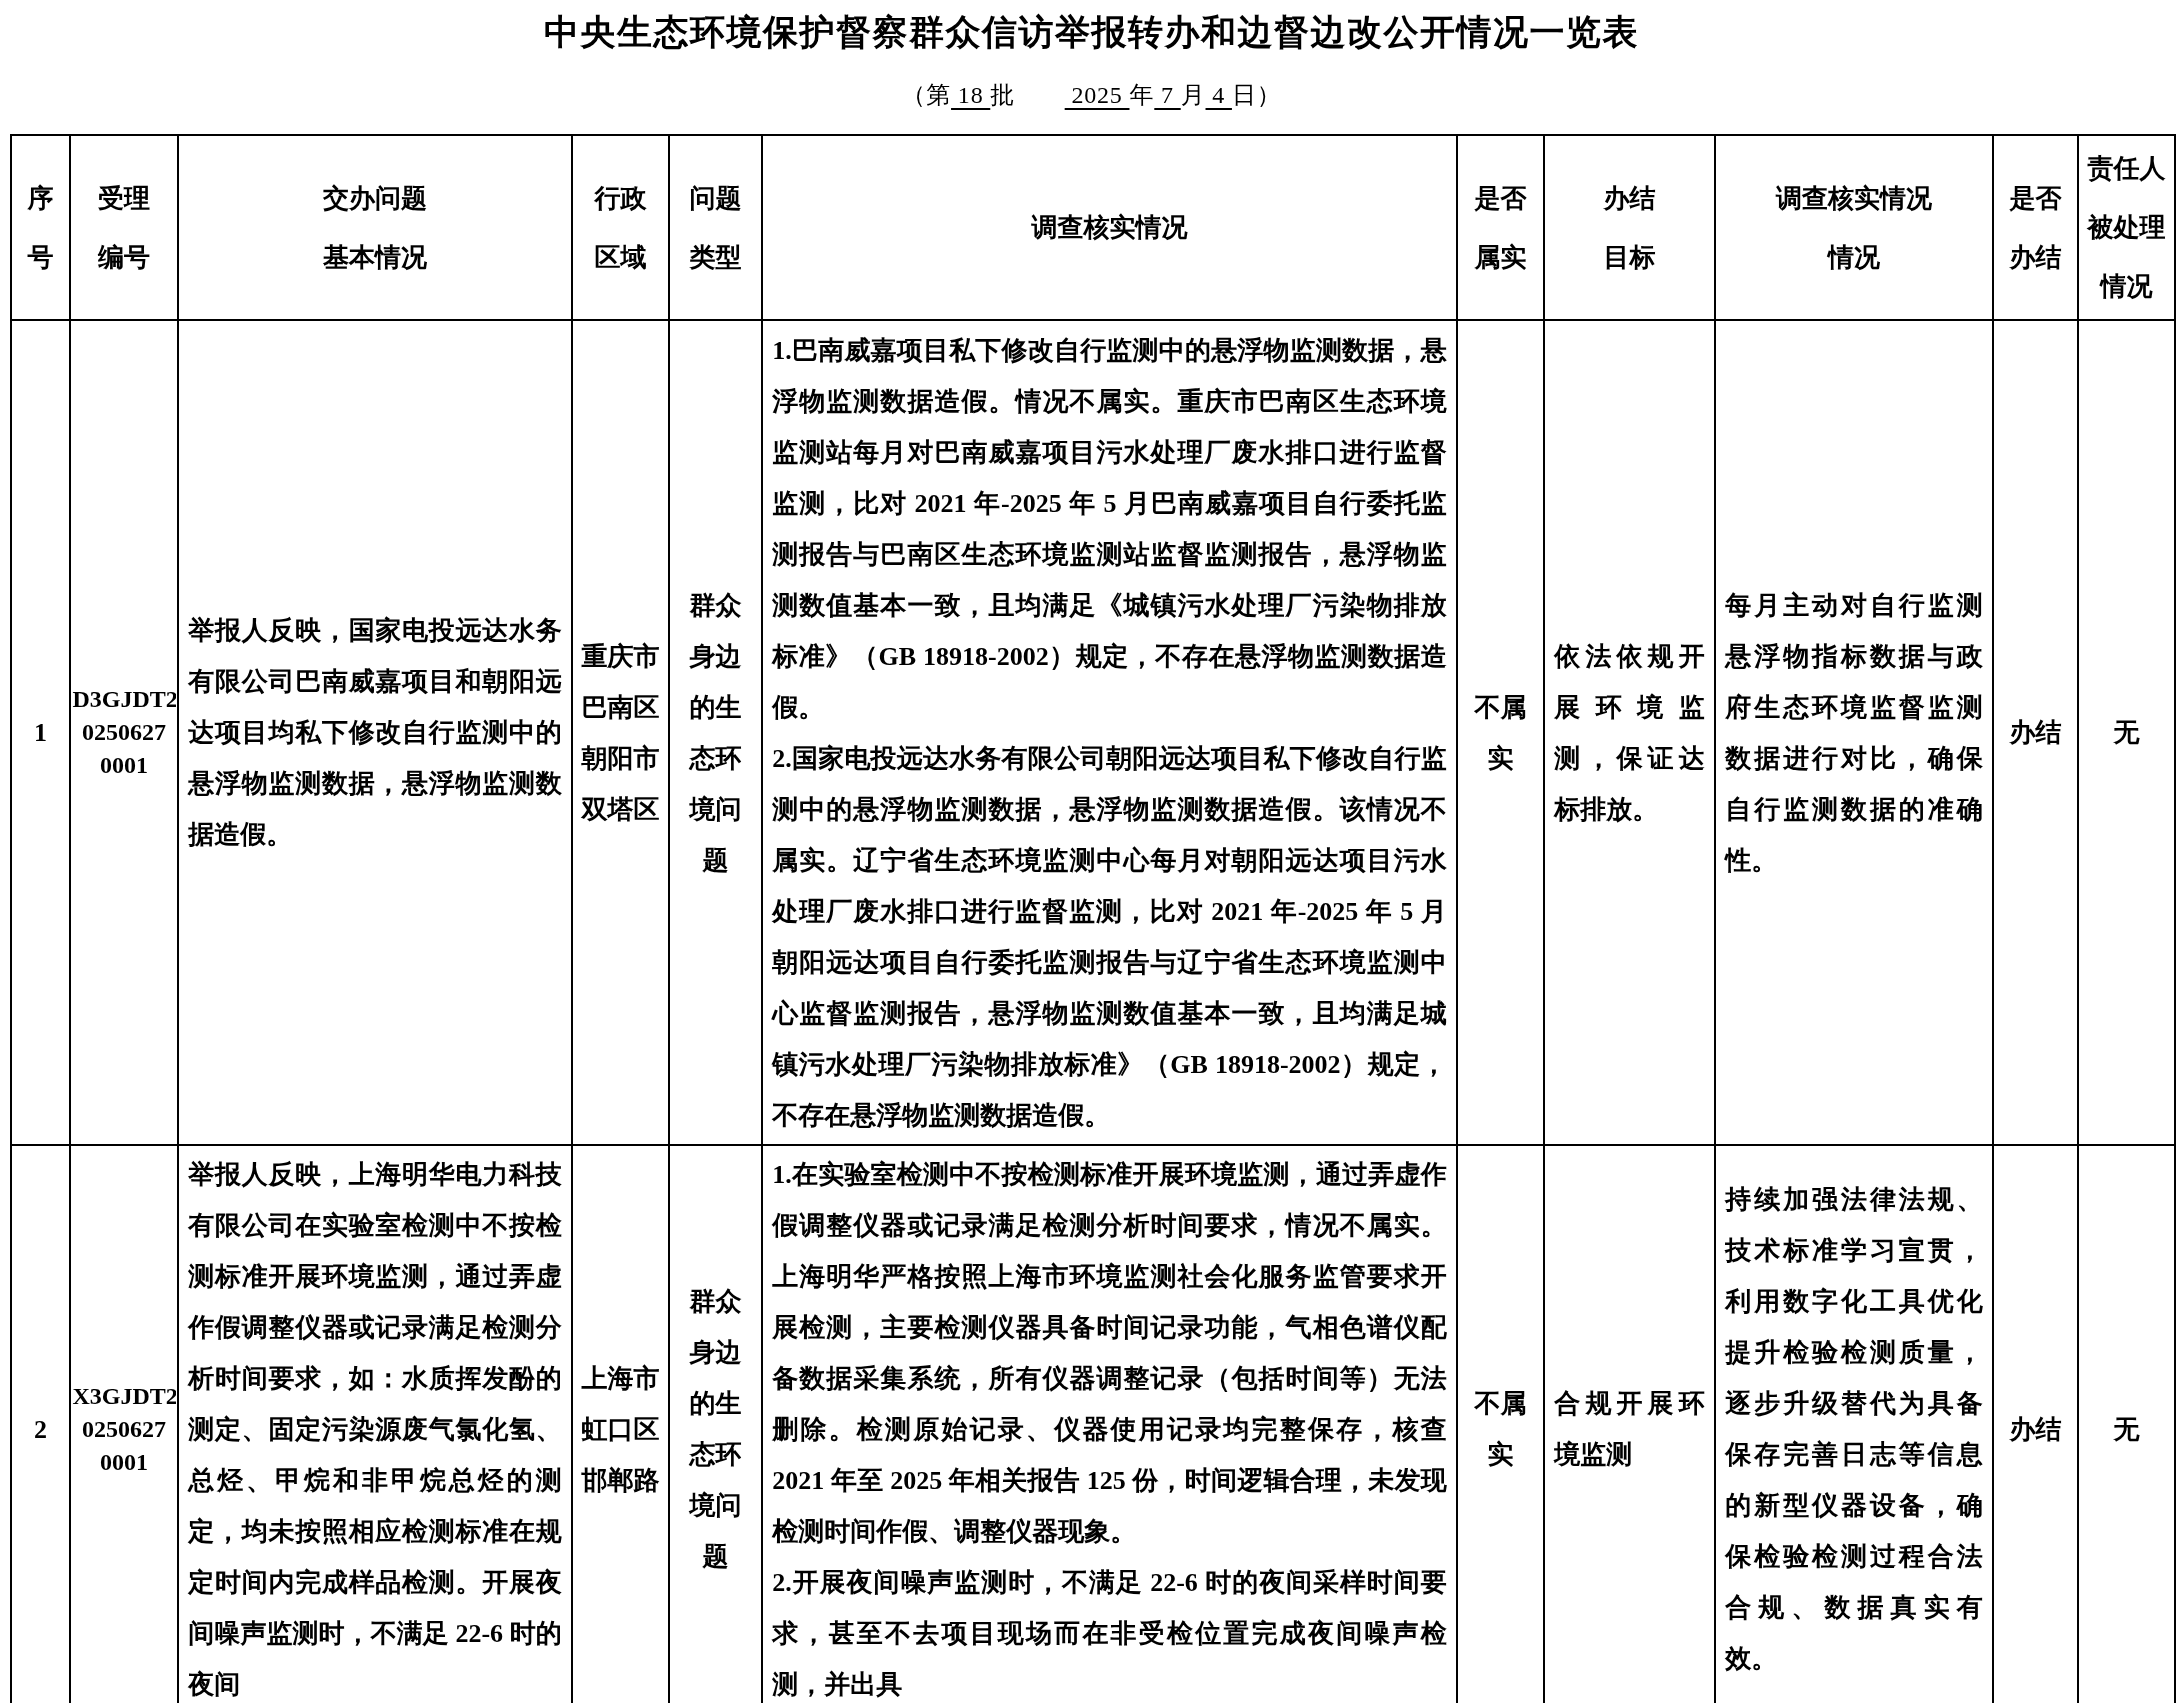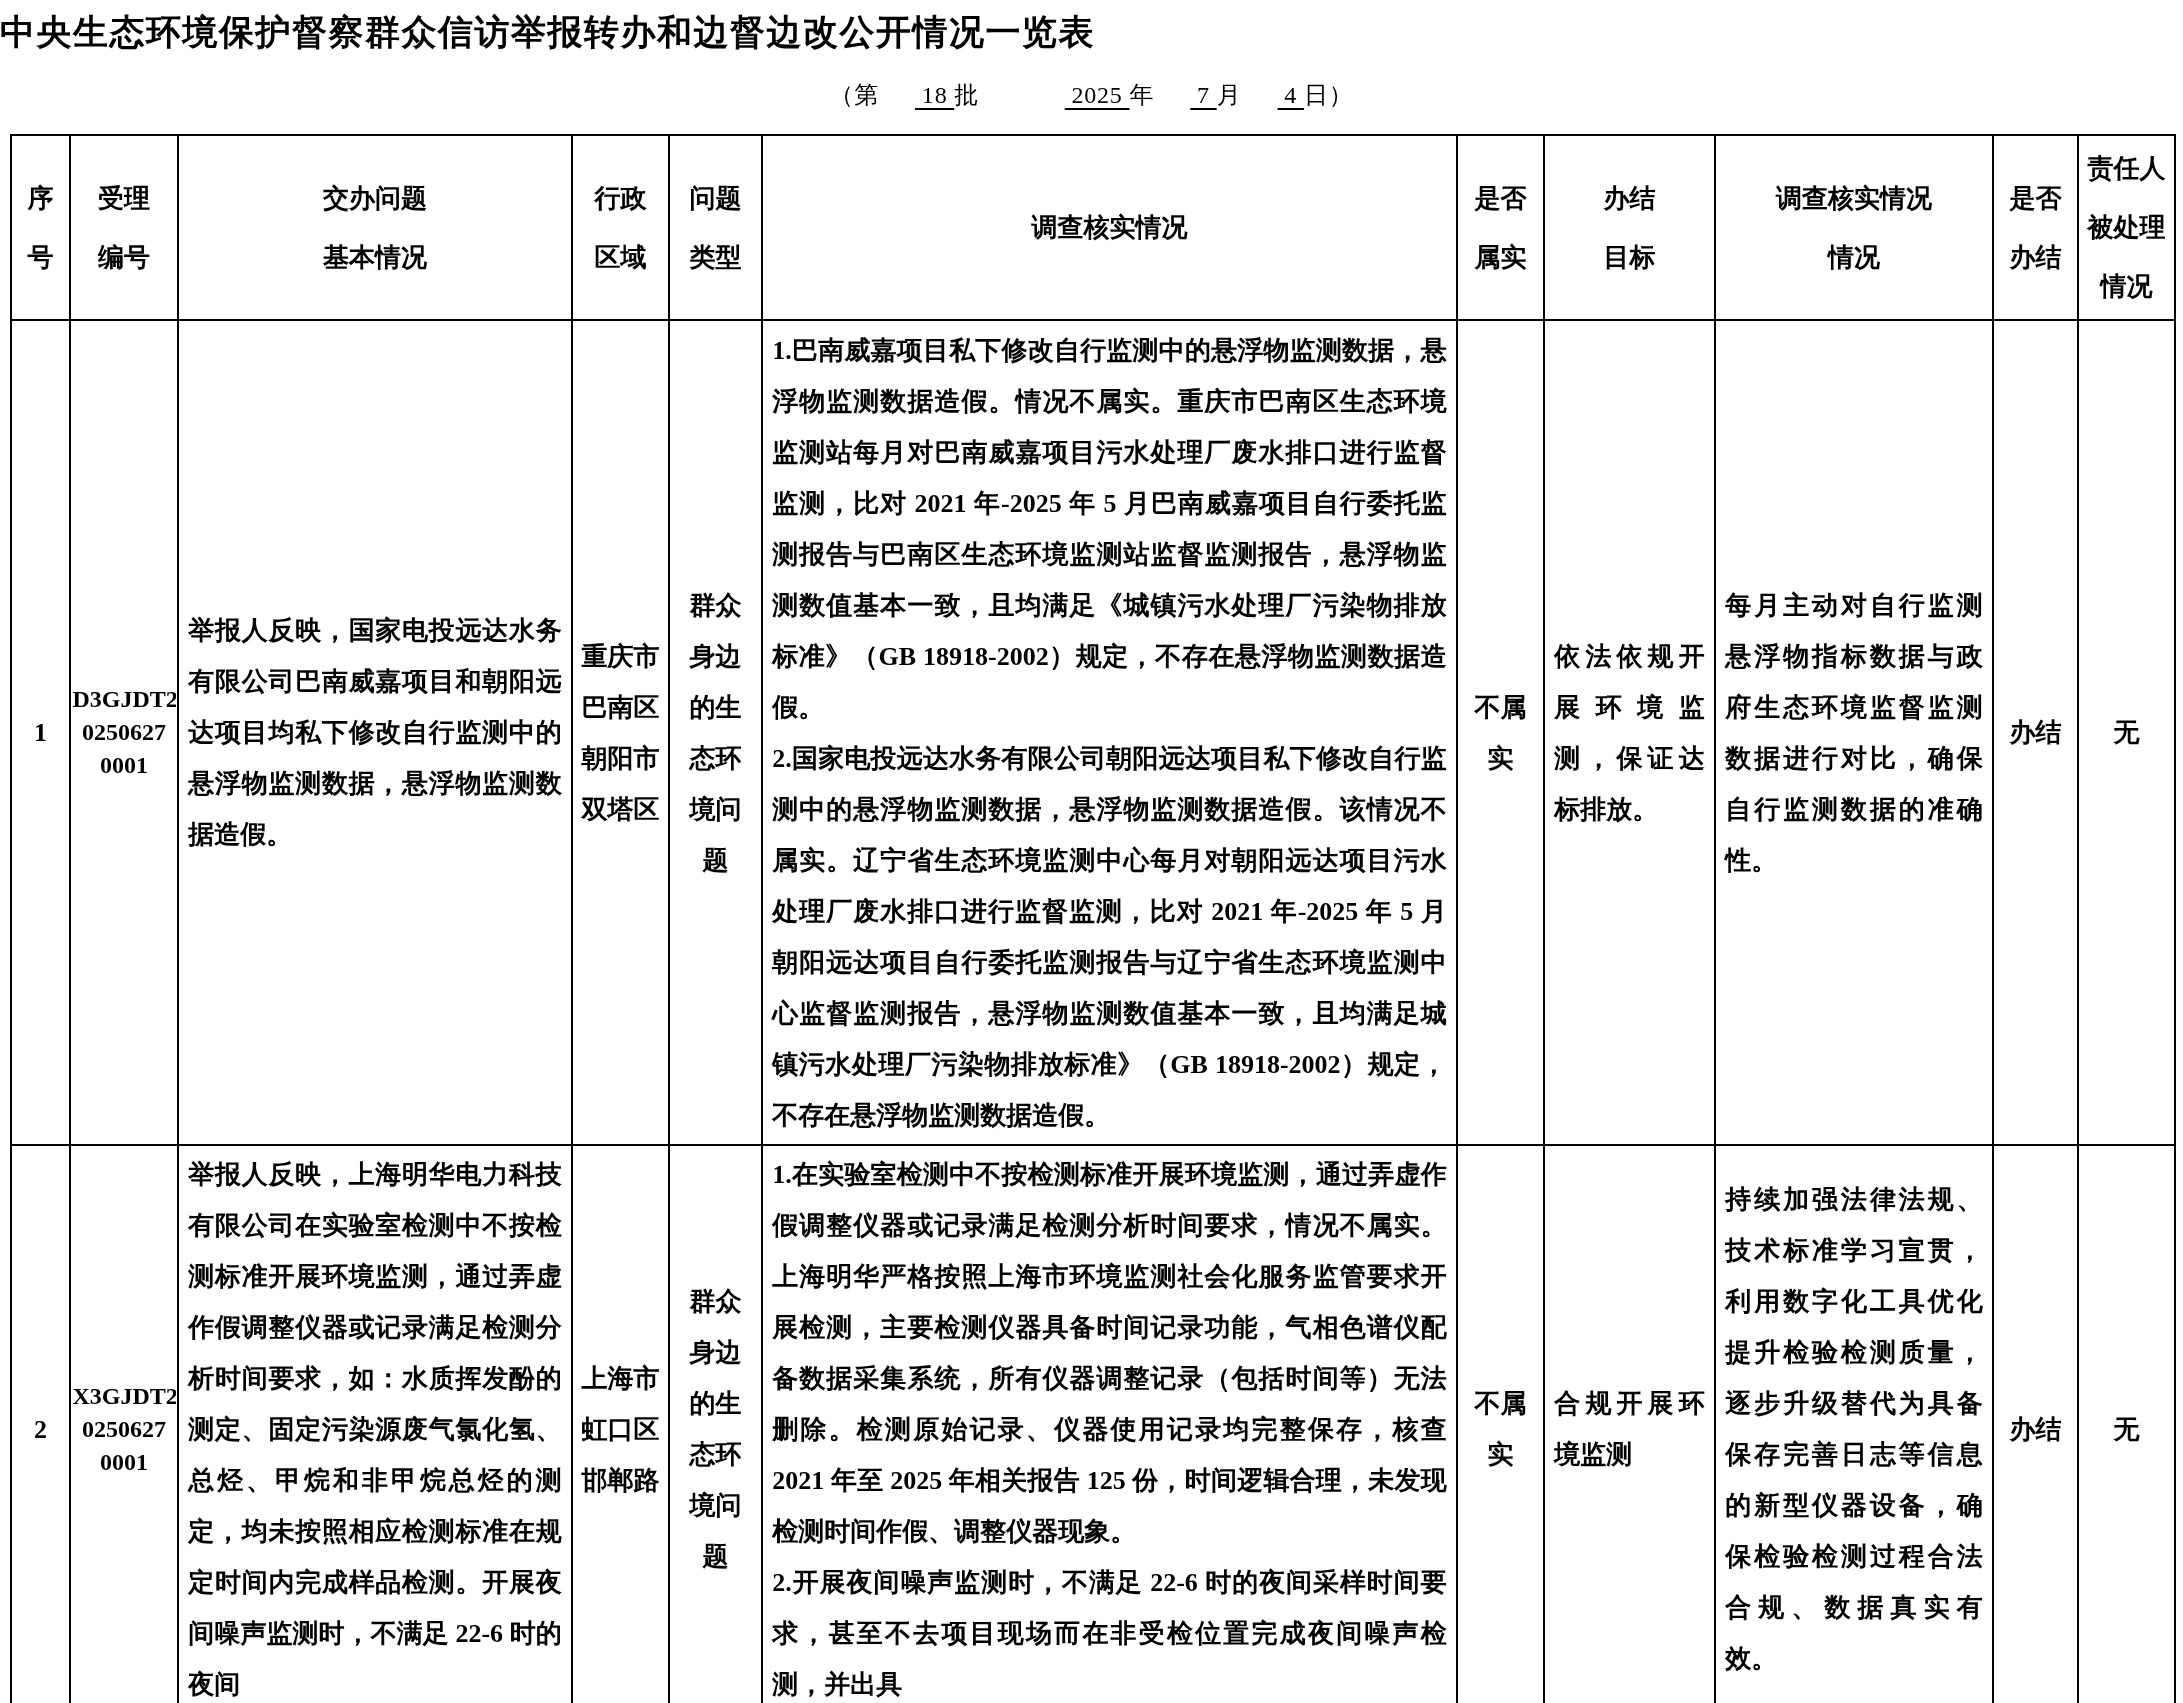--- a/index.html
+++ b/index.html
@@ -2,28 +2,28 @@
 <html style="font-size:12.4px"><head>
 <meta charset="utf-8">
 <style>
   html,body{margin:0;padding:0;}
   body{
     width:2183px;height:1703px;background:#ffffff;color:#000;
     font-family:"Liberation Serif","DejaVu Serif",serif;
     overflow:hidden;position:relative;
   }
   .title{
-    margin-top:9.3px;text-align:left;
+    margin-top:9.3px;text-align:center;
     font-size:35px;font-weight:bold;letter-spacing:1.5px;
   }
   .subtitle{
     margin-top:23px;text-align:center;font-size:24px;letter-spacing:0.8px;
     white-space:pre;
   }
-  .subtitle .u{text-decoration:underline;text-underline-offset:5.4px;margin-left:36px;}
+  .subtitle .u{text-decoration:underline;text-underline-offset:5.4px;}
   table{
     border-collapse:collapse;table-layout:fixed;
     width:2163px;margin:23px 0 0 10px;
   }
   th,td{
     border:2.3px solid #000;
     font-size:26px;font-weight:bold;
     padding:3.1px 7.7px;box-sizing:border-box;
     overflow:hidden;
   }

